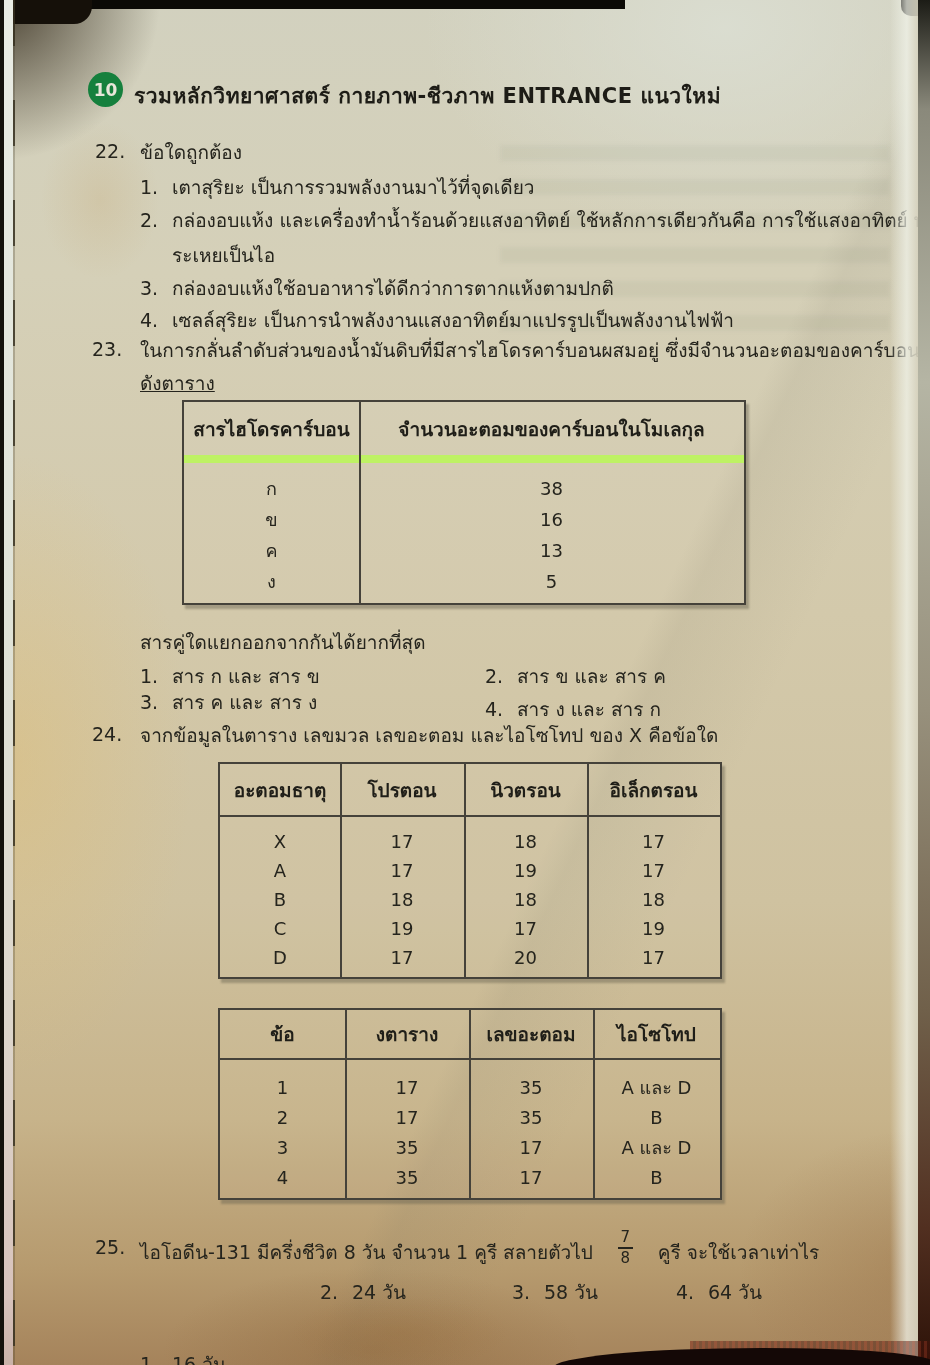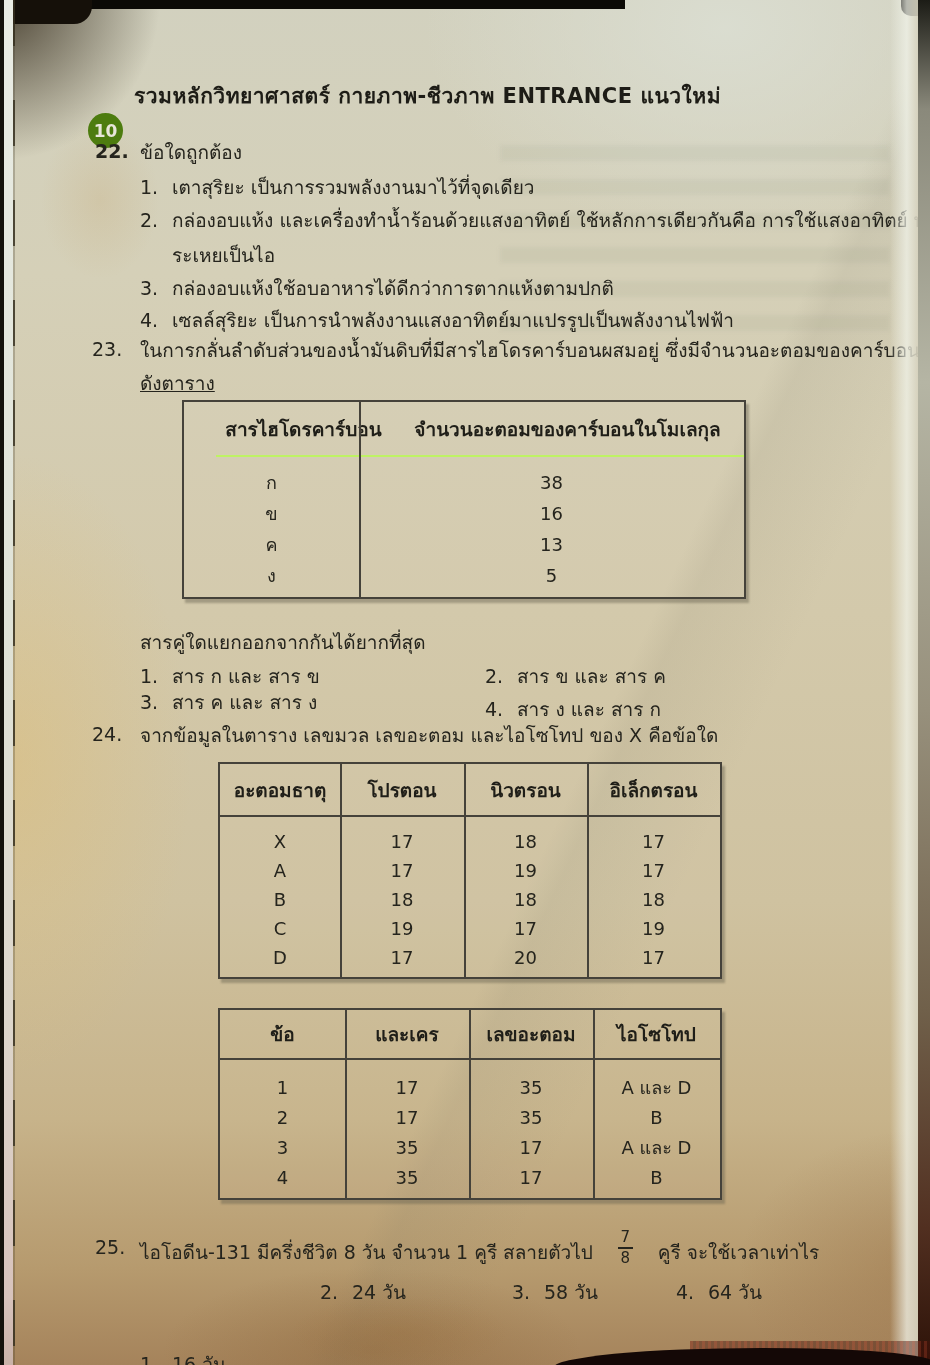--- a/index.html
+++ b/index.html
@@ -46,22 +46,22 @@
     background:radial-gradient(ellipse, rgba(190,150,85,0.18), rgba(0,0,0,0) 70%); }
   .stain-b { position:absolute; left:290px; top:1295px; width:220px; height:75px; border-radius:50%;
     background:radial-gradient(ellipse, rgba(150,105,55,0.22), rgba(0,0,0,0) 70%); }
 
   
   .t { position:absolute; font-size:19px; line-height:1.35; white-space:nowrap; color:#25241d; }
   .qnum { position:absolute; font-size:19px; color:#25241d; }
   .onum { display:inline-block; min-width:32px; }
   .header-circle {
     position:absolute; left:88px; top:72px; width:35px; height:35px; border-radius:50%;
-    background:#4d7c0f; color:#e8e6da; font-size:17px; font-weight:bold;
-    display:flex; align-items:center; justify-content:center;margin-top:41px;
+    background:#15803d; color:#e8e6da; font-size:17px; font-weight:bold;
+    display:flex; align-items:center; justify-content:center;
   }
   .header-title { position:absolute; left:134px; top:79px; font-size:21px; font-weight:bold; letter-spacing:0.5px; color:#1d1c16; }
 
   
   .ptable { position:absolute; border:2px solid #45423a; box-shadow:3px 4px 2px rgba(105,98,80,0.45); background:rgba(255,255,255,0.03); }
   .vline { position:absolute; top:0; bottom:0; width:2px; background:#45423a; }
   .thead { display:grid; align-items:center; text-align:center; font-weight:bold; font-size:19px; color:#1f1e18; }
   .tbody { display:grid; }
   .trow { display:grid; align-items:center; text-align:center; font-size:18px; color:#25241d; }
 
@@ -77,21 +77,21 @@
   <div class="paper"></div>
   <div class="ghost"></div>
   <div class="stain-a"></div>
   <div class="stain-b"></div>
 
   <div class="header-circle">
     <span>10</span>
   </div>
   <div class="header-title">รวมหลักวิทยาศาสตร์ กายภาพ-ชีวภาพ ENTRANCE แนวใหม่</div>
 
-  <div class="qnum" style="left:95px; top:140px;font-weight:bold;">22.</div>
+  <div class="qnum" style="left:95px; top:140px;">22.</div>
   <div class="t" style="left:140px; top:140px;">ข้อใดถูกต้อง</div>
   <div class="t" style="left:140px; top:175px;">
     <span class="onum">1.</span><span>เตาสุริยะ เป็นการรวมพลังงานมาไว้ที่จุดเดียว</span>
   </div>
   <div class="t" style="left:140px; top:208px;">
     <span class="onum">2.</span><span>กล่องอบแห้ง และเครื่องทำน้ำร้อนด้วยแสงอาทิตย์ ใช้หลักการเดียวกันคือ การใช้แสงอาทิตย์ ทำให้น้ำ</span>
   </div>
   <div class="t" style="left:172px; top:243px;">ระเหยเป็นไอ</div>
   <div class="t" style="left:140px; top:276px;">
     <span class="onum">3.</span><span>กล่องอบแห้งใช้อบอาหารได้ดีกว่าการตากแห้งตามปกติ</span>
@@ -99,21 +99,21 @@
   <div class="t" style="left:140px; top:308px;">
     <span class="onum">4.</span><span>เซลล์สุริยะ เป็นการนำพลังงานแสงอาทิตย์มาแปรรูปเป็นพลังงานไฟฟ้า</span>
   </div>
 
   <div class="qnum" style="left:92px; top:338px;">23.</div>
   <div class="t" style="left:140px; top:338px;">ในการกลั่นลำดับส่วนของน้ำมันดิบที่มีสารไฮโดรคาร์บอนผสมอยู่ ซึ่งมีจำนวนอะตอมของคาร์บอนในโมเลกุล</div>
   <div class="t" style="left:140px; top:371px;text-decoration:underline;">ดังตาราง</div>
 
   <div class="ptable" style="left:182px; top:400px; width:560px;">
     <div class="vline" style="left:175px;"></div>
-    <div class="thead" style="grid-template-columns:175px 1fr; height:53px; border-bottom:2px solid #bef264;margin-left:32px;">
+    <div class="thead" style="grid-template-columns:175px 1fr; height:53px; border-bottom:8px solid #bef264;">
       <div>สารไฮโดรคาร์บอน</div>
       <div>จำนวนอะตอมของคาร์บอนในโมเลกุล</div>
     </div>
     <div class="tbody" style="padding:10px 0 6px;">
       <div class="trow" style="grid-template-columns:175px 1fr; height:31px;">
         <div>ก</div>
         <div>38</div>
       </div>
       <div class="trow" style="grid-template-columns:175px 1fr; height:31px;">
         <div>ข</div>
@@ -190,21 +190,21 @@
       </div>
     </div>
   </div>
 
   <div class="ptable" style="left:218px; top:1008px; width:500px;">
     <div class="vline" style="left:125px;"></div>
     <div class="vline" style="left:249px;"></div>
     <div class="vline" style="left:373px;"></div>
     <div class="thead" style="grid-template-columns:125px 124px 124px 1fr; height:48px; border-bottom:2px solid #45423a;">
       <div>ข้อ</div>
-      <div>และเคร</div>
+      <div>งตาราง</div>
       <div>เลขอะตอม</div>
       <div>ไอโซโทป</div>
     </div>
     <div class="tbody" style="padding:12px 0 6px;">
       <div class="trow" style="grid-template-columns:125px 124px 124px 1fr; height:30px;">
         <div>1</div>
         <div>17</div>
         <div>35</div>
         <div>A และ D</div>
       </div>

